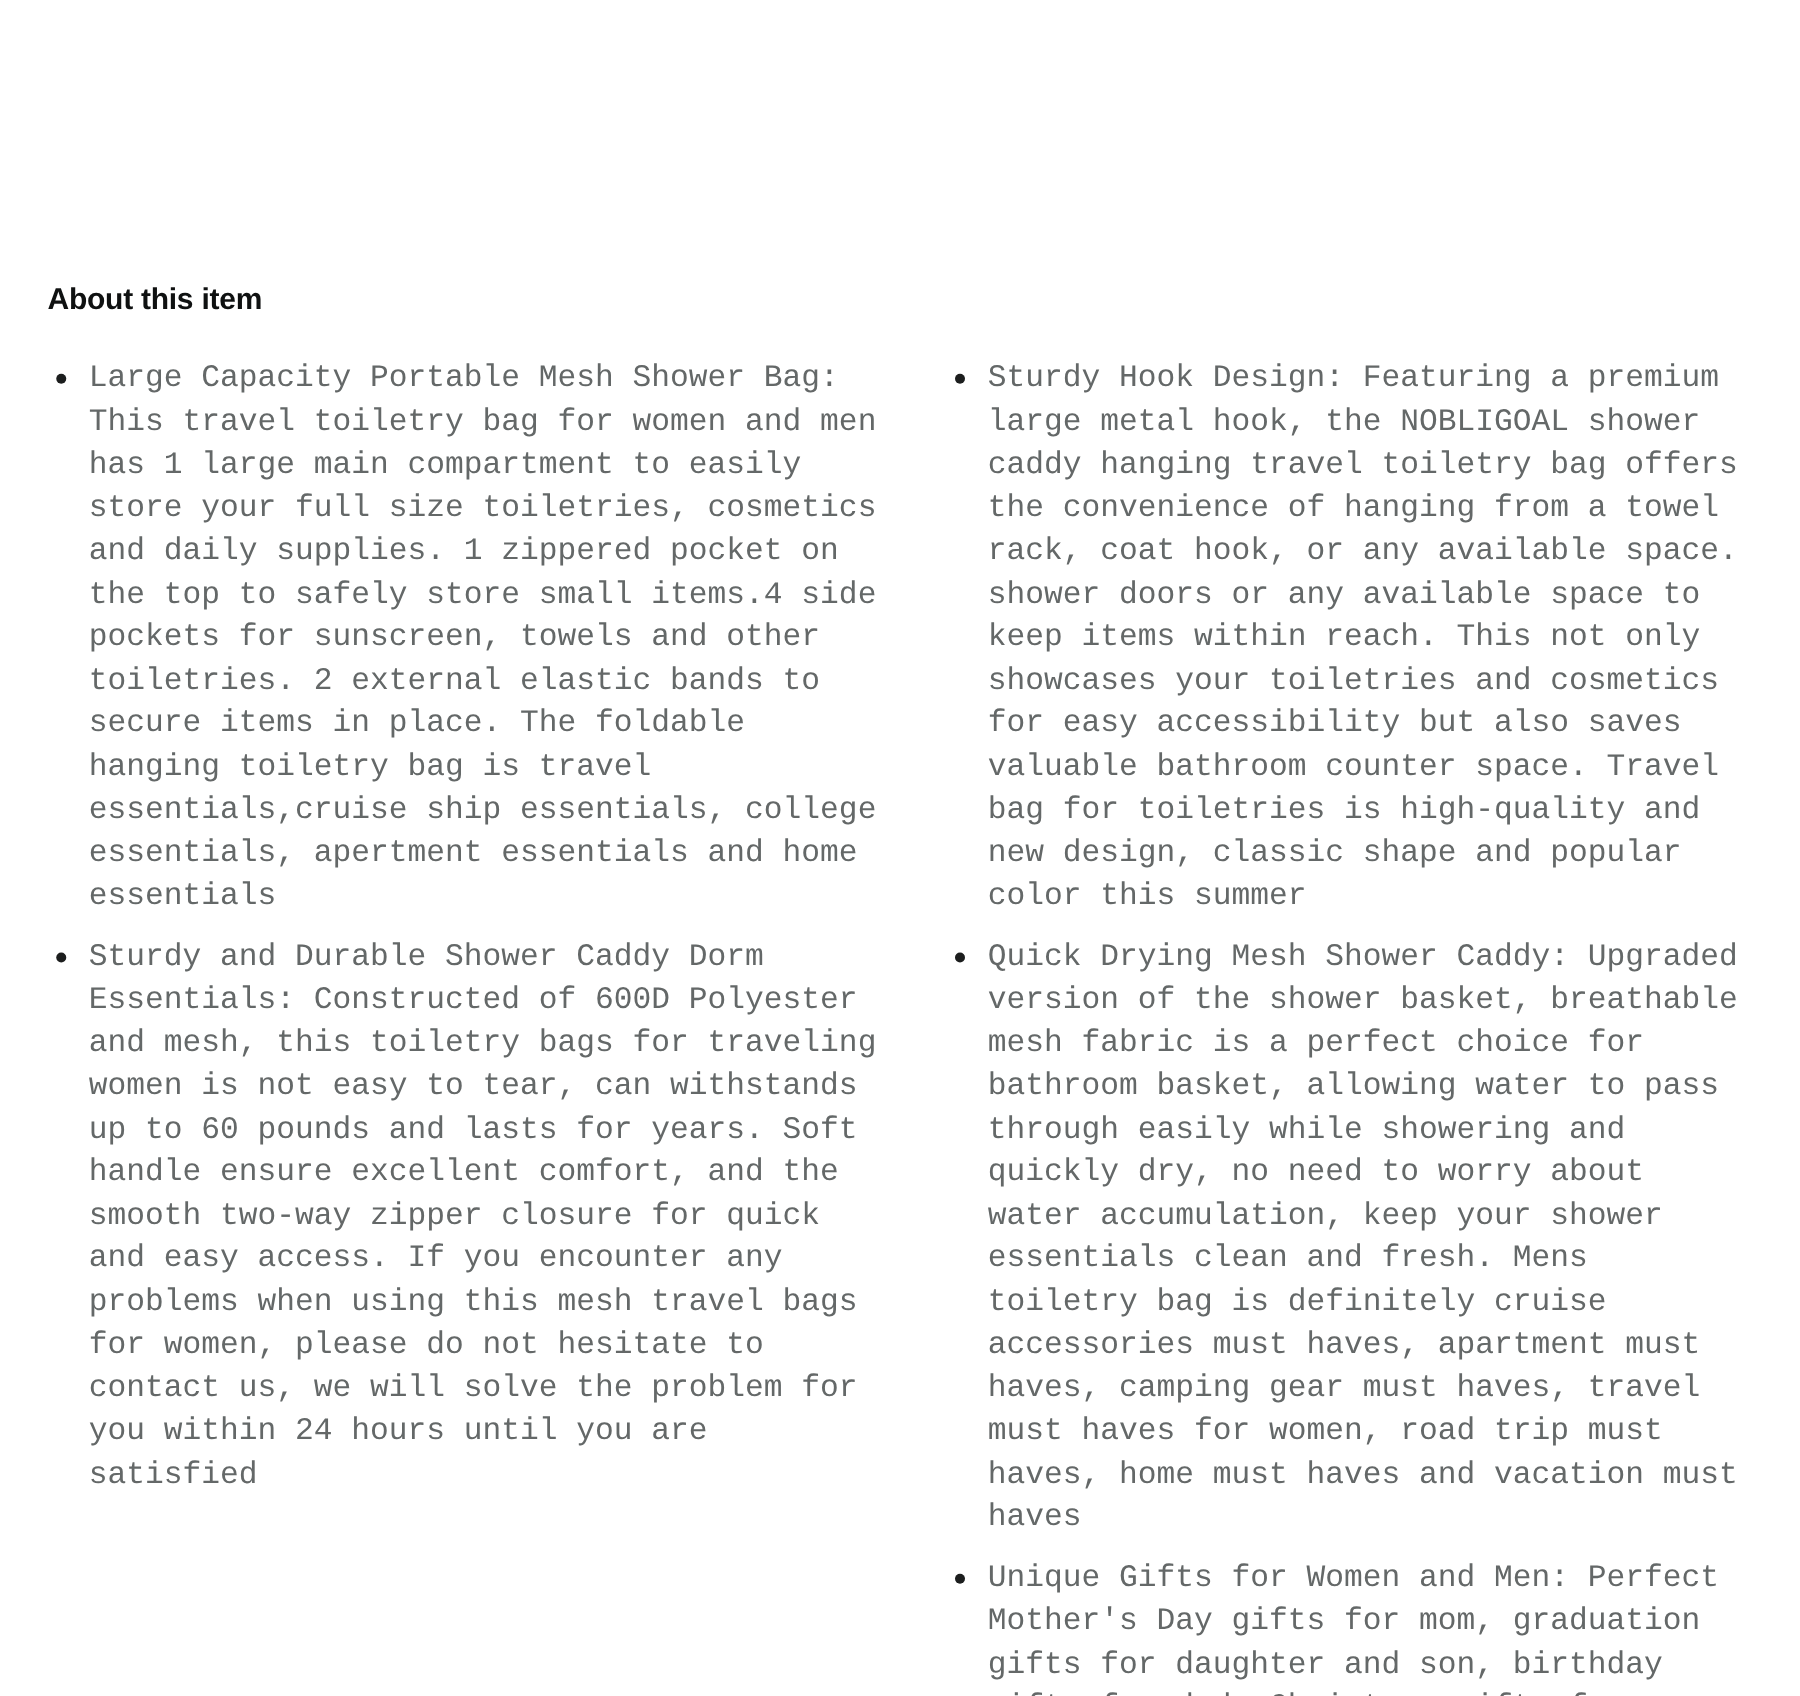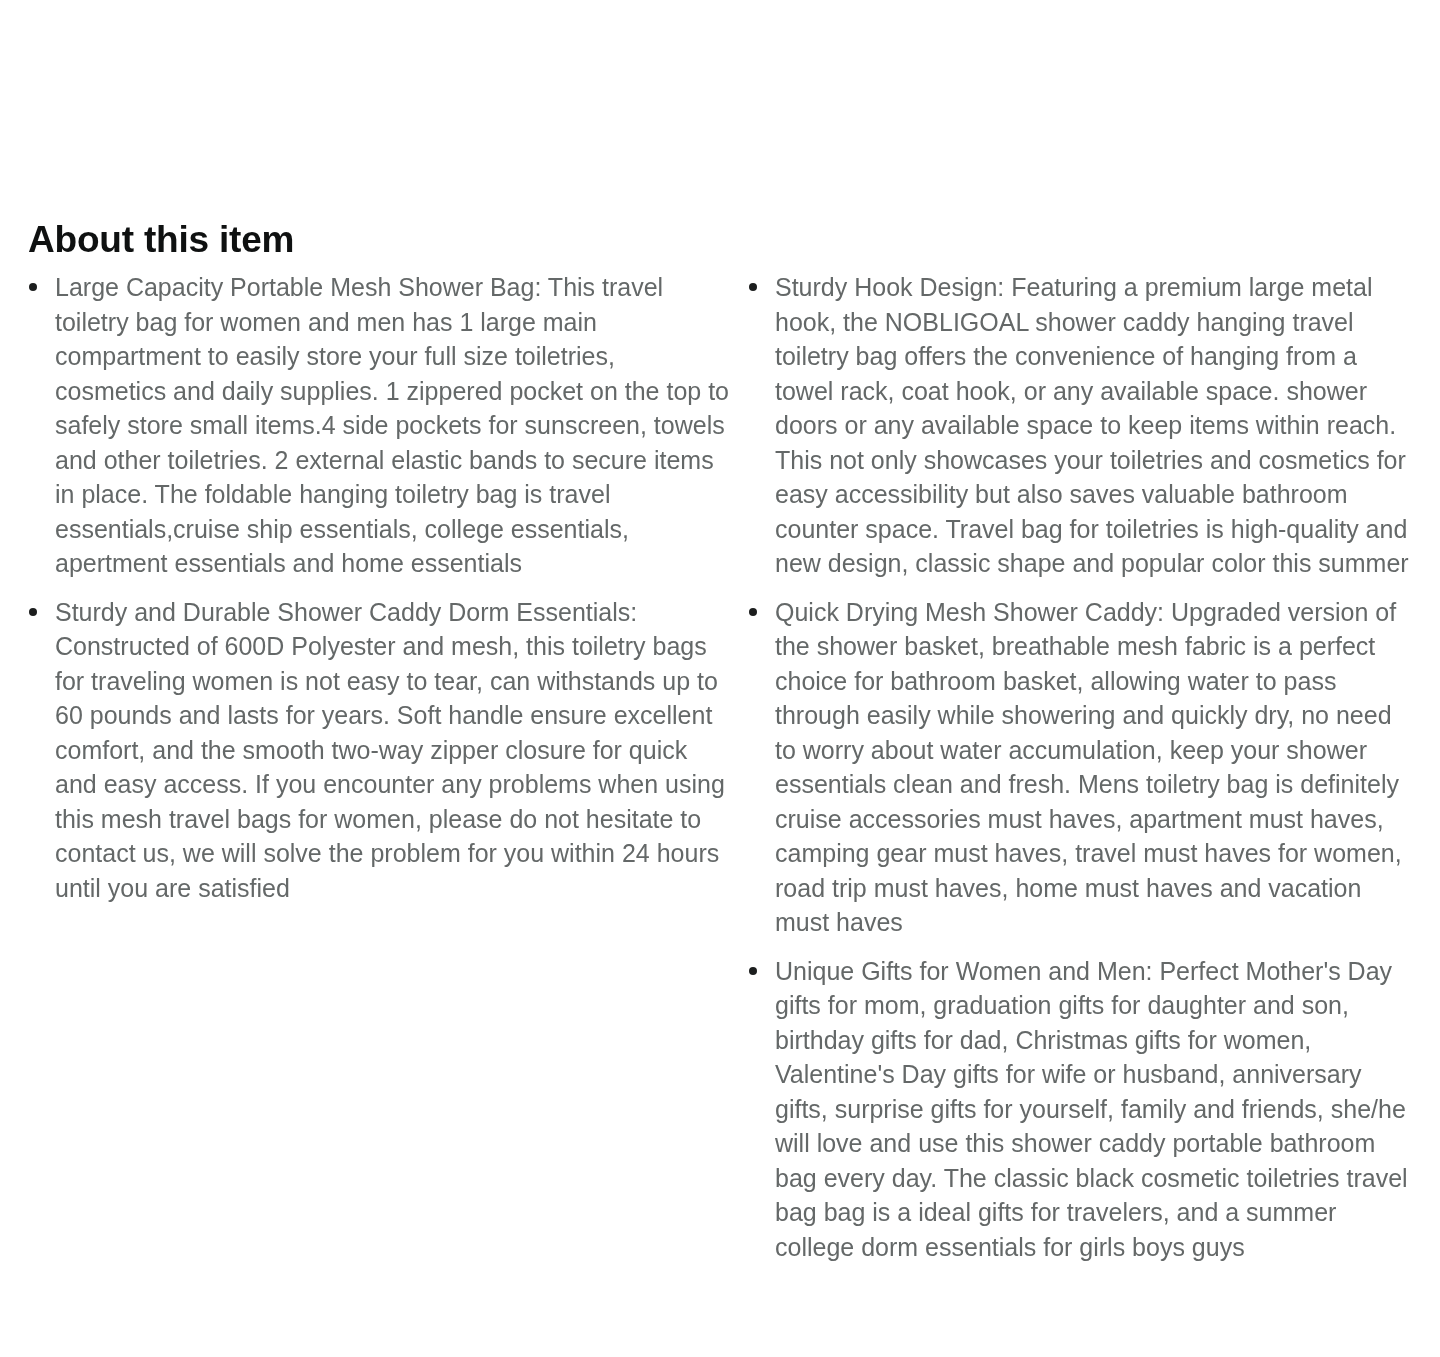--- a/index.html
+++ b/index.html
@@ -15,36 +15,37 @@
     width: 1440px;
     height: 1357px;
     background: var(--background);
     font-family: "Liberation Sans", "DejaVu Sans", sans-serif;
     overflow: hidden;
   }
   .about-wrap {
     padding: 222px 28px 0 28px;
   }
   .about-title {
-    margin: 0 0 12px 0;
-    font-size: 37px;
+    margin: 0 0 12px 10px;
+    font-size: 24px;
     line-height: 36px;
     font-weight: 700;
     color: var(--heading-text);
     letter-spacing: -0.2px;
   }
   .bullet-columns {
     display: flex;
     gap: 18px;
     align-items: flex-start;
   }
   ul.bullet-col {
     list-style: none;
-    margin: 0;
+    margin: 16px;
     padding: 0;
+    font-family: Liberation Mono, monospace;
   }
   .bullet-col-left  { width: 702px; }
   .bullet-col-right { width: 664px; margin-top: -10px; }
   li.bullet-item {
     position: relative;
     padding-left: 27px;
     font-size: 25px;
     line-height: 34.5px;
     color: var(--body-text);
   }

